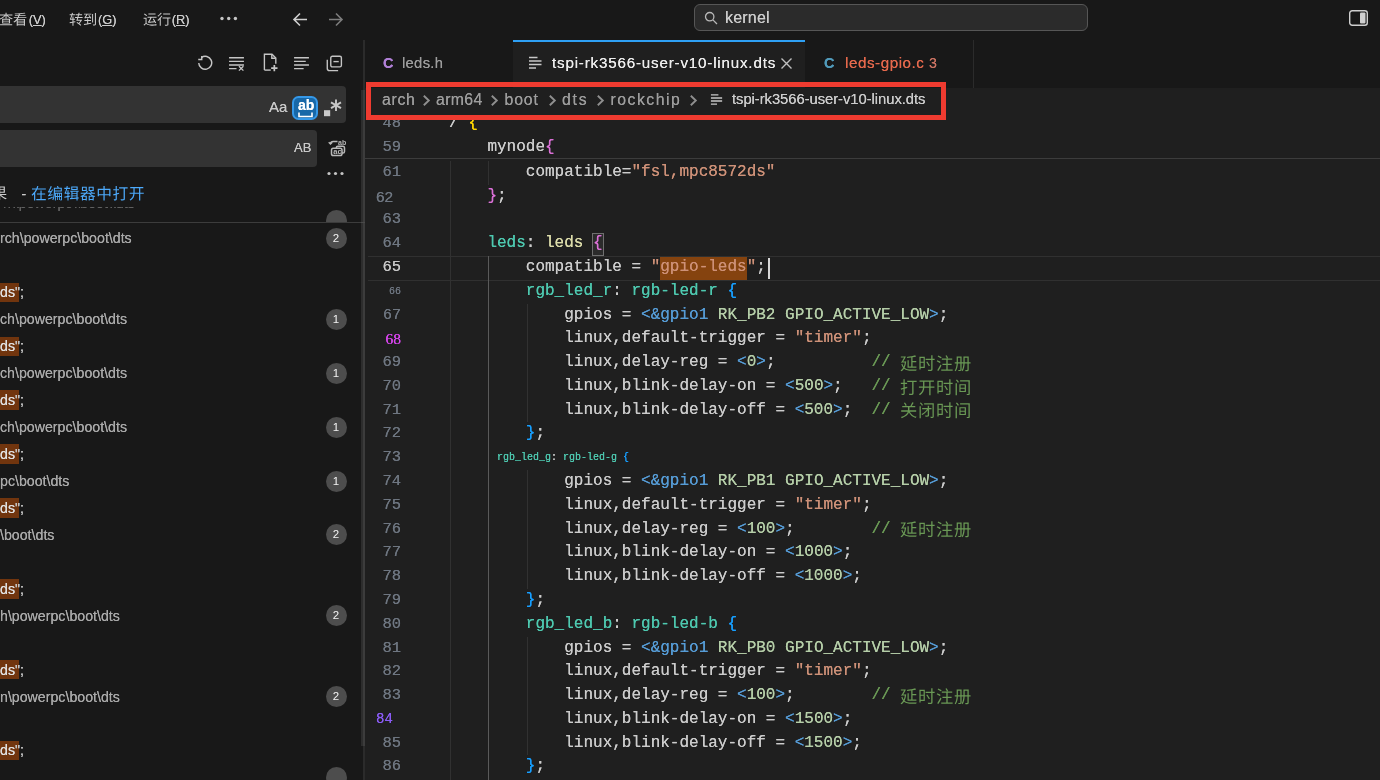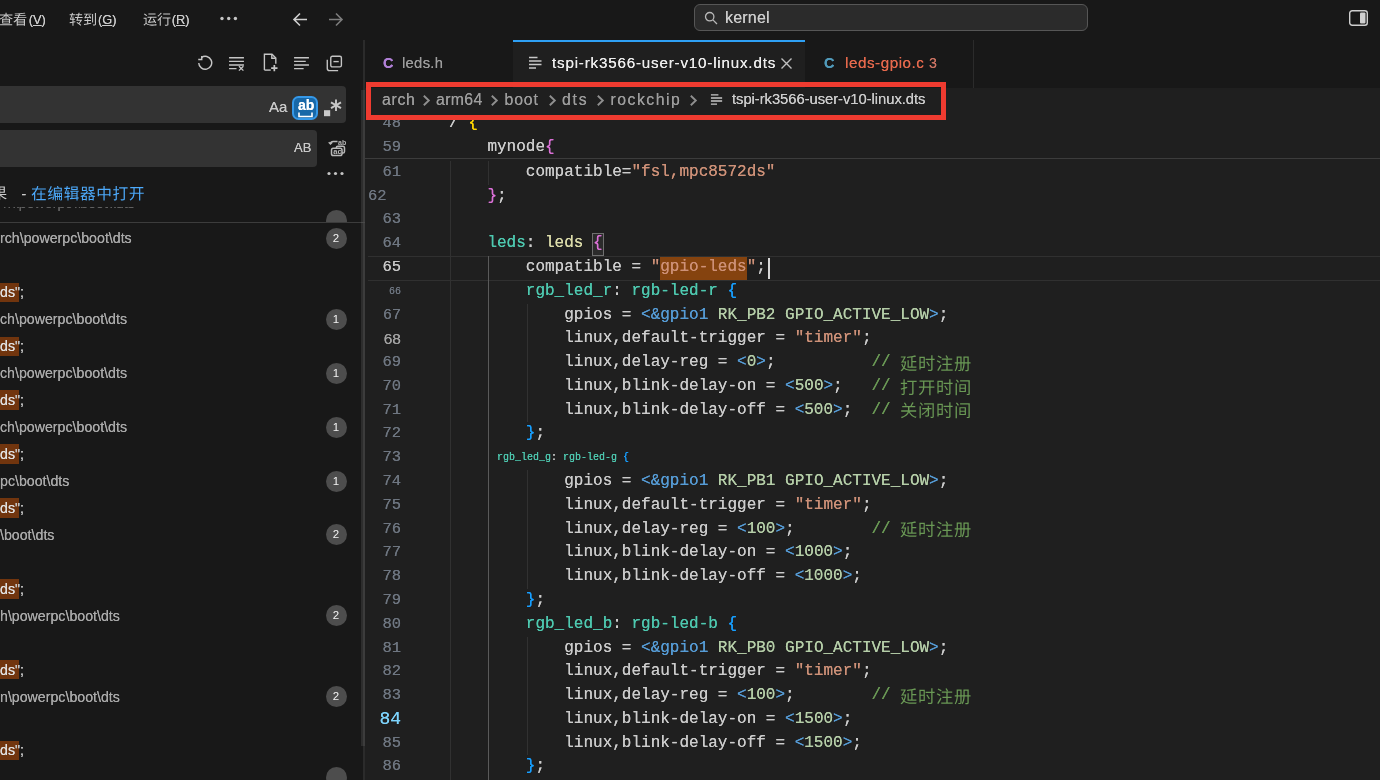--- a/index.html
+++ b/index.html
@@ -228,33 +228,33 @@
 <div style="position:absolute;left:660.2px;top:256.5px;width:86.4px;height:23px;background:#85430f"></div>
 <div style="position:absolute;left:592.0px;top:232.7px;width:11.6px;height:23px;border:1px solid #6f6f6f;background:#2b2b2b"></div>
 <div style="position:absolute;left:767.5px;top:257.5px;width:2.2px;height:21px;background:#d7d7d7"></div>
 <div style="position:absolute;left:368px;top:112.4px;width:33px;height:23.78px;line-height:23.78px;font-family:'Liberation Mono', monospace;font-size:15.5px;color:#6e7681;text-align:right;text-shadow:0 0 0.5px">48</div>
 <div style="position:absolute;left:449.0px;top:112.4px;height:23.78px;line-height:23.78px;font-family:'Liberation Mono', monospace;font-size:16px;white-space:pre;text-shadow:0 0 0.5px"><span style="color:#cccccc">/ </span><span style="color:#ffd700">{</span></div>
 <div style="position:absolute;left:368px;top:136.2px;width:33px;height:23.78px;line-height:23.78px;font-family:'Liberation Mono', monospace;font-size:15.5px;color:#6e7681;text-align:right;text-shadow:0 0 0.5px">59</div>
 <div style="position:absolute;left:449.0px;top:136.2px;height:23.78px;line-height:23.78px;font-family:'Liberation Mono', monospace;font-size:16px;white-space:pre;text-shadow:0 0 0.5px"><span style="color:#cccccc">    mynode</span><span style="color:#da70d6">{</span></div>
 <div style="position:absolute;left:365px;top:158px;width:1015px;height:1.4px;background:#3c3c3c"></div>
 <div style="position:absolute;left:368px;top:160.9px;width:33px;height:23.78px;line-height:23.78px;font-family:'Liberation Mono', monospace;font-size:15.5px;color:#6e7681;text-align:right;text-shadow:0 0 0.5px">61</div>
 <div style="position:absolute;left:449.0px;top:160.9px;height:23.78px;line-height:23.78px;font-family:'Liberation Mono', monospace;font-size:16px;white-space:pre;text-shadow:0 0 0.5px"><span style="color:#cccccc">        compatible=</span><span style="color:#ce9178">"fsl,mpc8572ds"</span></div>
-<div style="position:absolute;left:368px;top:184.68px;width:33px;height:23.78px;line-height:23.78px;font-family:Liberation Mono, monospace;font-size:15.5px;color:#6e7681;text-align:left;text-shadow:0 0 0.5px">62</div>
+<div style="position:absolute;left:368px;top:184.68px;width:33px;height:23.78px;line-height:23.78px;font-family:Liberation Sans, sans-serif;font-size:15.5px;color:#6e7681;text-align:center;text-shadow:0 0 0.5px">62</div>
 <div style="position:absolute;left:449.0px;top:184.68px;height:23.78px;line-height:23.78px;font-family:'Liberation Mono', monospace;font-size:16px;white-space:pre;text-shadow:0 0 0.5px"><span style="color:#cccccc">    </span><span style="color:#da70d6">}</span><span style="color:#cccccc">;</span></div>
 <div style="position:absolute;left:368px;top:208.46px;width:33px;height:23.78px;line-height:23.78px;font-family:'Liberation Mono', monospace;font-size:15.5px;color:#6e7681;text-align:right;text-shadow:0 0 0.5px">63</div>
 <div style="position:absolute;left:449.0px;top:208.46px;height:23.78px;line-height:23.78px;font-family:'Liberation Mono', monospace;font-size:16px;white-space:pre;text-shadow:0 0 0.5px"></div>
 <div style="position:absolute;left:368px;top:232.24px;width:33px;height:23.78px;line-height:23.78px;font-family:'Liberation Mono', monospace;font-size:15.5px;color:#6e7681;text-align:right;text-shadow:0 0 0.5px">64</div>
 <div style="position:absolute;left:449.0px;top:232.24px;height:23.78px;line-height:23.78px;font-family:'Liberation Mono', monospace;font-size:16px;white-space:pre;text-shadow:0 0 0.5px"><span style="color:#cccccc">    </span><span style="color:#4ec9b0">leds</span><span style="color:#cccccc">: </span><span style="color:#dcdcaa">leds </span><span style="color:#da70d6">{</span></div>
 <div style="position:absolute;left:368px;top:256.02px;width:33px;height:23.78px;line-height:23.78px;font-family:'Liberation Mono', monospace;font-size:15.5px;color:#c8c8c8;text-align:right;text-shadow:0 0 0.5px">65</div>
 <div style="position:absolute;left:449.0px;top:256.02px;height:23.78px;line-height:23.78px;font-family:'Liberation Mono', monospace;font-size:16px;white-space:pre;text-shadow:0 0 0.5px"><span style="color:#cccccc">        compatible = </span><span style="color:#ce9178">"gpio-leds"</span><span style="color:#cccccc">;</span></div>
 <div style="position:absolute;left:368px;top:279.8px;width:33px;height:23.78px;line-height:23.78px;font-family:'Liberation Mono', monospace;font-size:10px;color:#6e7681;text-align:right;text-shadow:0 0 0.5px">66</div>
 <div style="position:absolute;left:449.0px;top:279.8px;height:23.78px;line-height:23.78px;font-family:'Liberation Mono', monospace;font-size:16px;white-space:pre;text-shadow:0 0 0.5px"><span style="color:#cccccc">        </span><span style="color:#4ec9b0">rgb_led_r</span><span style="color:#cccccc">: </span><span style="color:#4ec9b0">rgb-led-r </span><span style="color:#179fff">{</span></div>
 <div style="position:absolute;left:368px;top:303.58px;width:33px;height:23.78px;line-height:23.78px;font-family:'Liberation Mono', monospace;font-size:15px;color:#6e7681;text-align:right;text-shadow:0 0 0.5px">67</div>
 <div style="position:absolute;left:449.0px;top:303.58px;height:23.78px;line-height:23.78px;font-family:'Liberation Mono', monospace;font-size:16px;white-space:pre;text-shadow:0 0 0.5px"><span style="color:#cccccc">            gpios = </span><span style="color:#569cd6">&lt;&amp;gpio1</span><span style="color:#cccccc"> </span><span style="color:#b5cea8">RK_PB2</span><span style="color:#cccccc"> </span><span style="color:#b5cea8">GPIO_ACTIVE_LOW</span><span style="color:#569cd6">&gt;</span><span style="color:#cccccc">;</span></div>
-<div style="position:absolute;left:368px;top:327.36px;width:33px;height:23.78px;line-height:23.78px;font-family:Liberation Sans, sans-serif;font-size:15.5px;color:#a3a3a3;text-align:right;text-shadow:0 0 0.5px">68</div>
+<div style="position:absolute;left:368px;top:327.36px;width:33px;height:23.78px;line-height:23.78px;font-family:Liberation Serif, serif;font-size:15.5px;color:#d946ef;text-align:right;text-shadow:0 0 0.5px">68</div>
 <div style="position:absolute;left:449.0px;top:327.36px;height:23.78px;line-height:23.78px;font-family:'Liberation Mono', monospace;font-size:16px;white-space:pre;text-shadow:0 0 0.5px"><span style="color:#cccccc">            linux,default-trigger = </span><span style="color:#ce9178">"timer"</span><span style="color:#cccccc">;</span></div>
 <div style="position:absolute;left:368px;top:351.14px;width:33px;height:23.78px;line-height:23.78px;font-family:'Liberation Mono', monospace;font-size:15.5px;color:#6e7681;text-align:right;text-shadow:0 0 0.5px">69</div>
 <div style="position:absolute;left:449.0px;top:351.14px;height:23.78px;line-height:23.78px;font-family:'Liberation Mono', monospace;font-size:16px;white-space:pre;text-shadow:0 0 0.5px"><span style="color:#cccccc">            linux,delay-reg = </span><span style="color:#569cd6">&lt;</span><span style="color:#b5cea8">0</span><span style="color:#569cd6">&gt;</span><span style="color:#cccccc">;</span><span style="color:#cccccc">          </span><span style="color:#6a9955">// </span></div>
 <svg style="position:absolute;left:900.2px;top:351.78px;overflow:visible" width="72.0" height="22.49" fill="#6a9955">
     <use href="#g6" transform="translate(0.0,17.82) scale(0.01730,-0.01730)"></use>
     <use href="#g9" transform="translate(18.0,17.82) scale(0.01730,-0.01730)"></use>
     <use href="#g12" transform="translate(36.0,17.82) scale(0.01730,-0.01730)"></use>
     <use href="#g2" transform="translate(54.0,17.82) scale(0.01730,-0.01730)"></use>
   </svg>
 <div style="position:absolute;left:368px;top:374.92px;width:33px;height:23.78px;line-height:23.78px;font-family:'Liberation Mono', monospace;font-size:15.5px;color:#6e7681;text-align:right;text-shadow:0 0 0.5px">70</div>
@@ -302,18 +302,18 @@
 <div style="position:absolute;left:368px;top:660.28px;width:33px;height:23.78px;line-height:23.78px;font-family:'Liberation Mono', monospace;font-size:15.5px;color:#6e7681;text-align:right;text-shadow:0 0 0.5px">82</div>
 <div style="position:absolute;left:449.0px;top:660.28px;height:23.78px;line-height:23.78px;font-family:'Liberation Mono', monospace;font-size:16px;white-space:pre;text-shadow:0 0 0.5px"><span style="color:#cccccc">            linux,default-trigger = </span><span style="color:#ce9178">"timer"</span><span style="color:#cccccc">;</span></div>
 <div style="position:absolute;left:368px;top:684.06px;width:33px;height:23.78px;line-height:23.78px;font-family:'Liberation Mono', monospace;font-size:15.5px;color:#6e7681;text-align:right;text-shadow:0 0 0.5px">83</div>
 <div style="position:absolute;left:449.0px;top:684.06px;height:23.78px;line-height:23.78px;font-family:'Liberation Mono', monospace;font-size:16px;white-space:pre;text-shadow:0 0 0.5px"><span style="color:#cccccc">            linux,delay-reg = </span><span style="color:#569cd6">&lt;</span><span style="color:#b5cea8">100</span><span style="color:#569cd6">&gt;</span><span style="color:#cccccc">;</span><span style="color:#cccccc">        </span><span style="color:#6a9955">// </span></div>
 <svg style="position:absolute;left:900.2px;top:684.71px;overflow:visible" width="72.0" height="22.49" fill="#6a9955">
     <use href="#g6" transform="translate(0.0,17.82) scale(0.01730,-0.01730)"></use>
     <use href="#g9" transform="translate(18.0,17.82) scale(0.01730,-0.01730)"></use>
     <use href="#g12" transform="translate(36.0,17.82) scale(0.01730,-0.01730)"></use>
     <use href="#g2" transform="translate(54.0,17.82) scale(0.01730,-0.01730)"></use>
   </svg>
-<div style="position:absolute;left:368px;top:707.84px;width:33px;height:23.78px;line-height:23.78px;font-family:'Liberation Mono', monospace;font-size:18px;color:#7dd3fc;text-align:right;text-shadow:0 0 0.5px">84</div>
+<div style="position:absolute;left:368px;top:707.84px;width:33px;height:23.78px;line-height:23.78px;font-family:'Liberation Mono', monospace;font-size:14px;color:#8b5cf6;text-align:center;text-shadow:0 0 0.5px">84</div>
 <div style="position:absolute;left:449.0px;top:707.84px;height:23.78px;line-height:23.78px;font-family:'Liberation Mono', monospace;font-size:16px;white-space:pre;text-shadow:0 0 0.5px"><span style="color:#cccccc">            linux,blink-delay-on = </span><span style="color:#569cd6">&lt;</span><span style="color:#b5cea8">1500</span><span style="color:#569cd6">&gt;</span><span style="color:#cccccc">;</span></div>
 <div style="position:absolute;left:368px;top:731.62px;width:33px;height:23.78px;line-height:23.78px;font-family:'Liberation Mono', monospace;font-size:15.5px;color:#6e7681;text-align:right;text-shadow:0 0 0.5px">85</div>
 <div style="position:absolute;left:449.0px;top:731.62px;height:23.78px;line-height:23.78px;font-family:'Liberation Mono', monospace;font-size:16px;white-space:pre;text-shadow:0 0 0.5px"><span style="color:#cccccc">            linux,blink-delay-off = </span><span style="color:#569cd6">&lt;</span><span style="color:#b5cea8">1500</span><span style="color:#569cd6">&gt;</span><span style="color:#cccccc">;</span></div>
 <div style="position:absolute;left:368px;top:755.4px;width:33px;height:23.78px;line-height:23.78px;font-family:'Liberation Mono', monospace;font-size:15.5px;color:#6e7681;text-align:right;text-shadow:0 0 0.5px">86</div>
 <div style="position:absolute;left:449.0px;top:755.4px;height:23.78px;line-height:23.78px;font-family:'Liberation Mono', monospace;font-size:16px;white-space:pre;text-shadow:0 0 0.5px"><span style="color:#cccccc">        </span><span style="color:#179fff">}</span><span style="color:#cccccc">;</span></div>
 <div style="position:absolute;left:365.5px;top:82px;width:580px;height:37.5px;border:5.5px solid #ef3b30"></div>
 </body></html>

